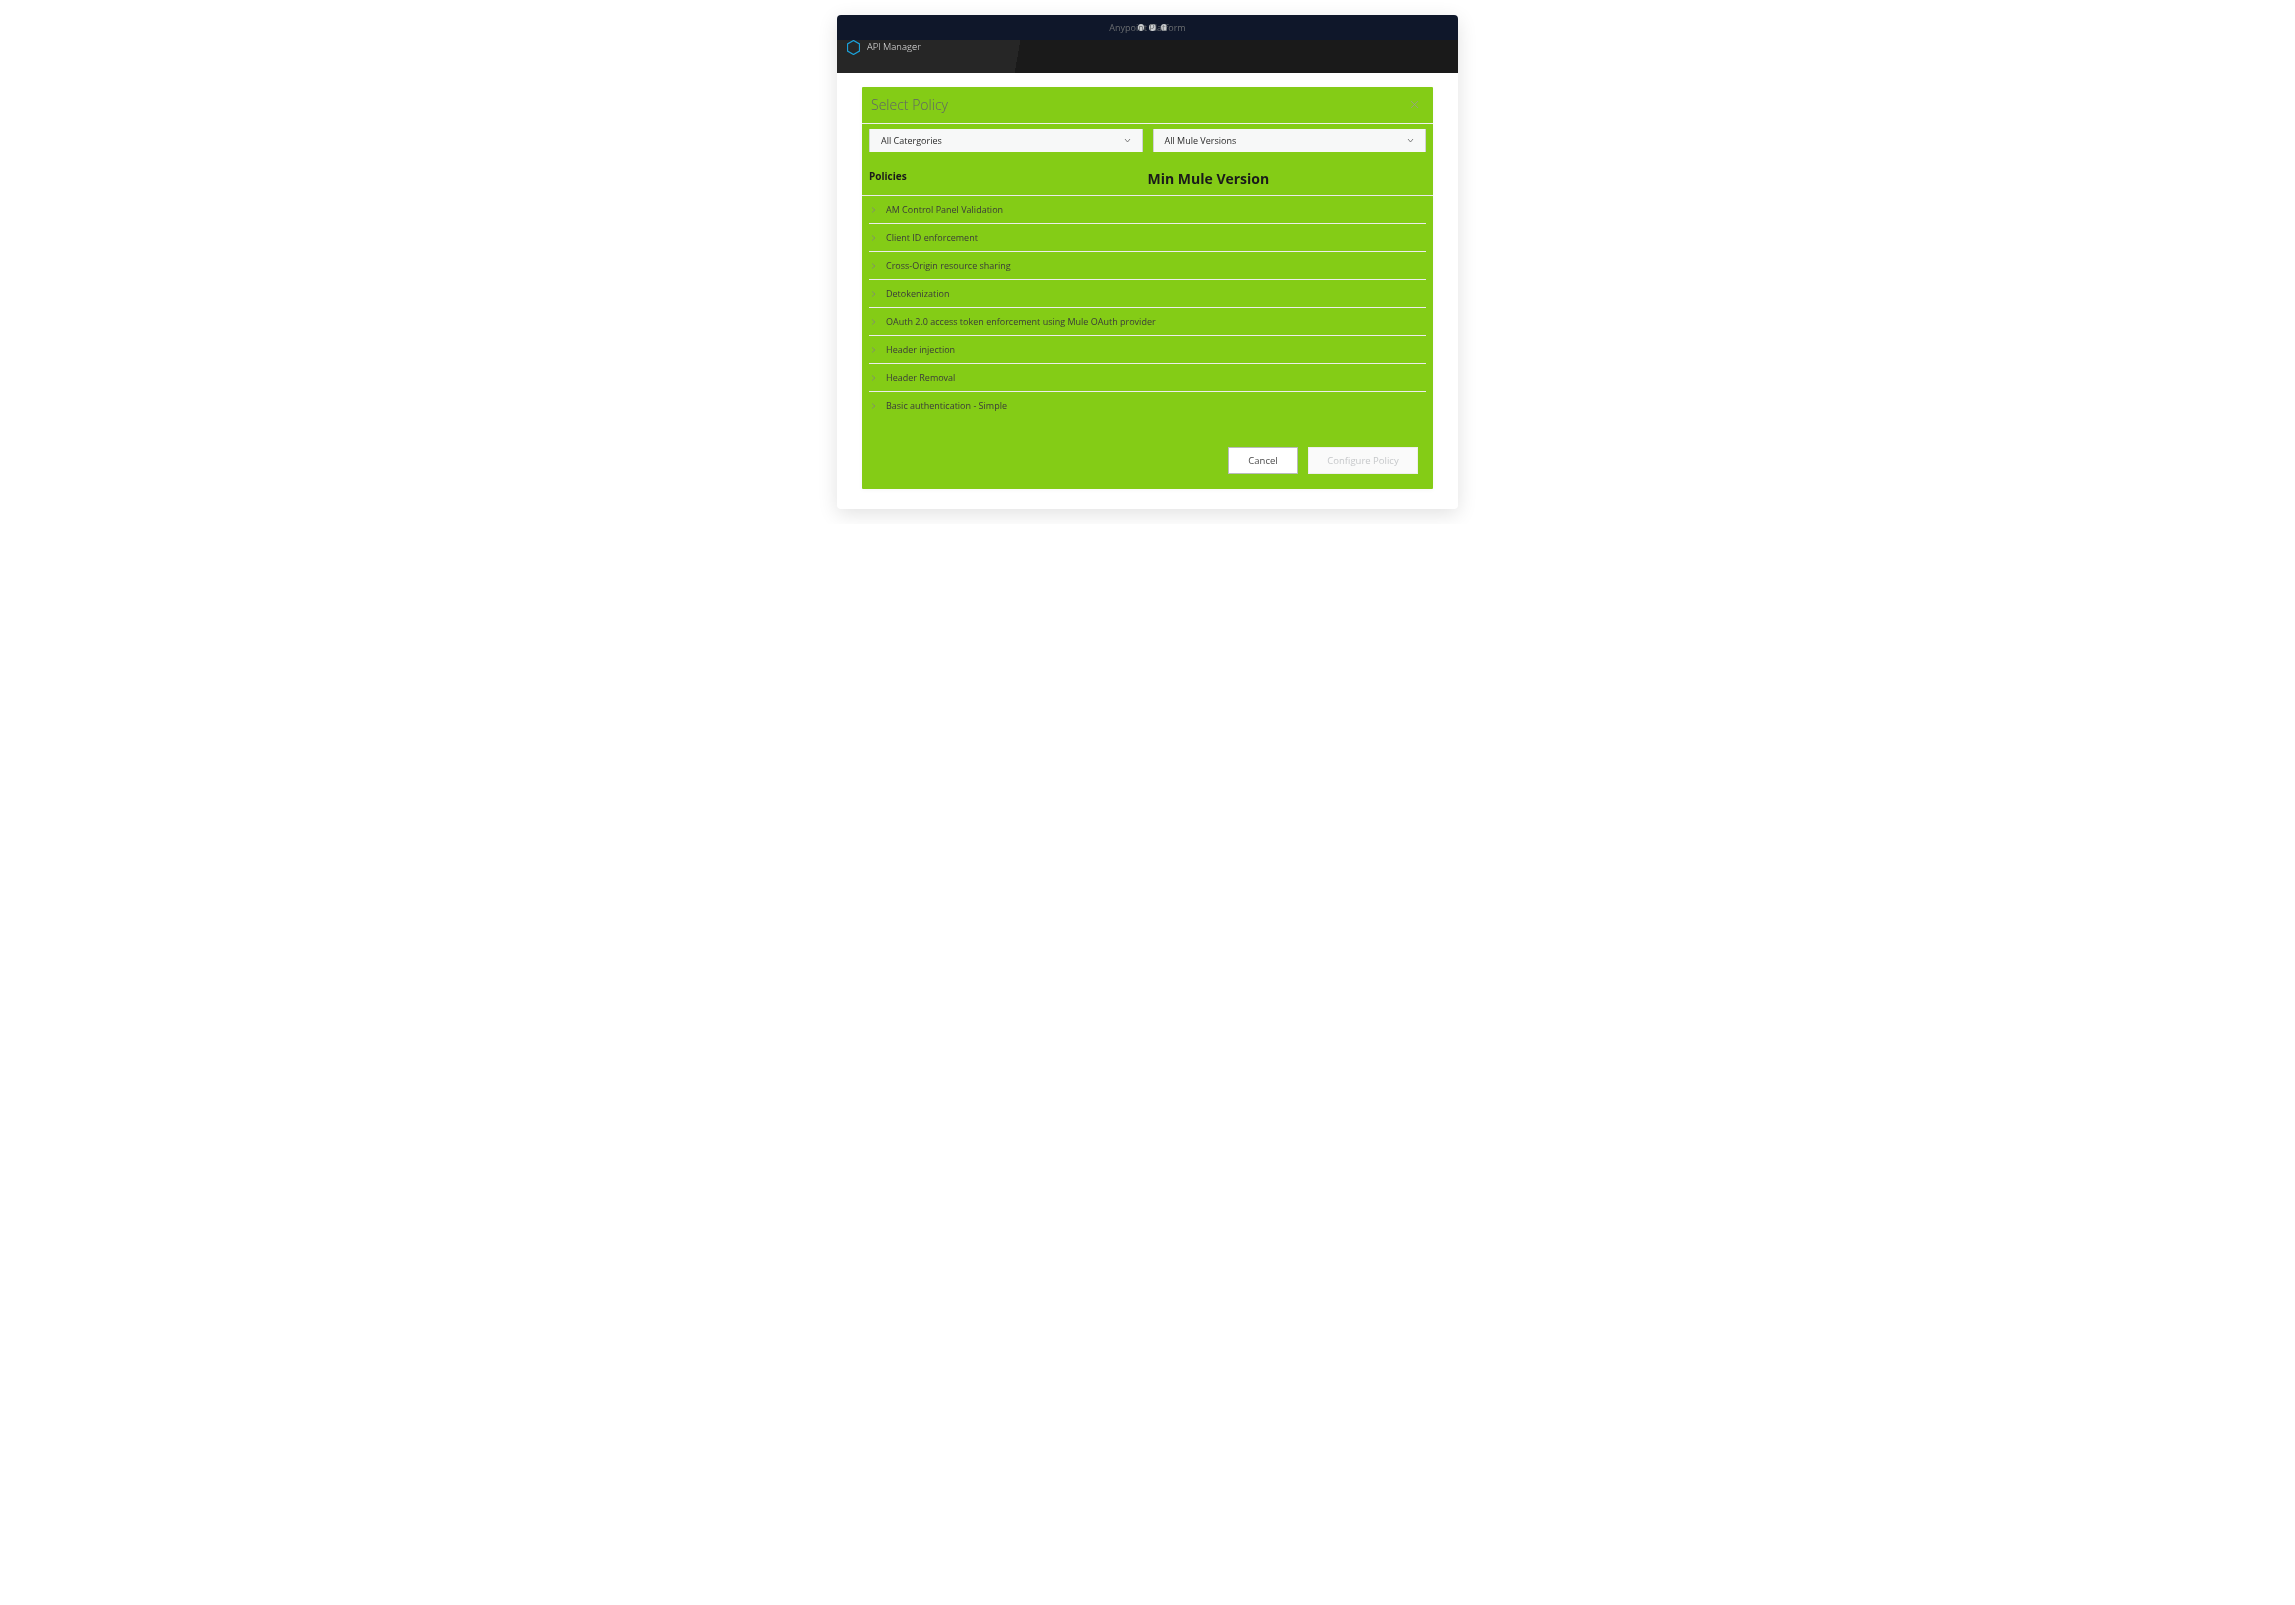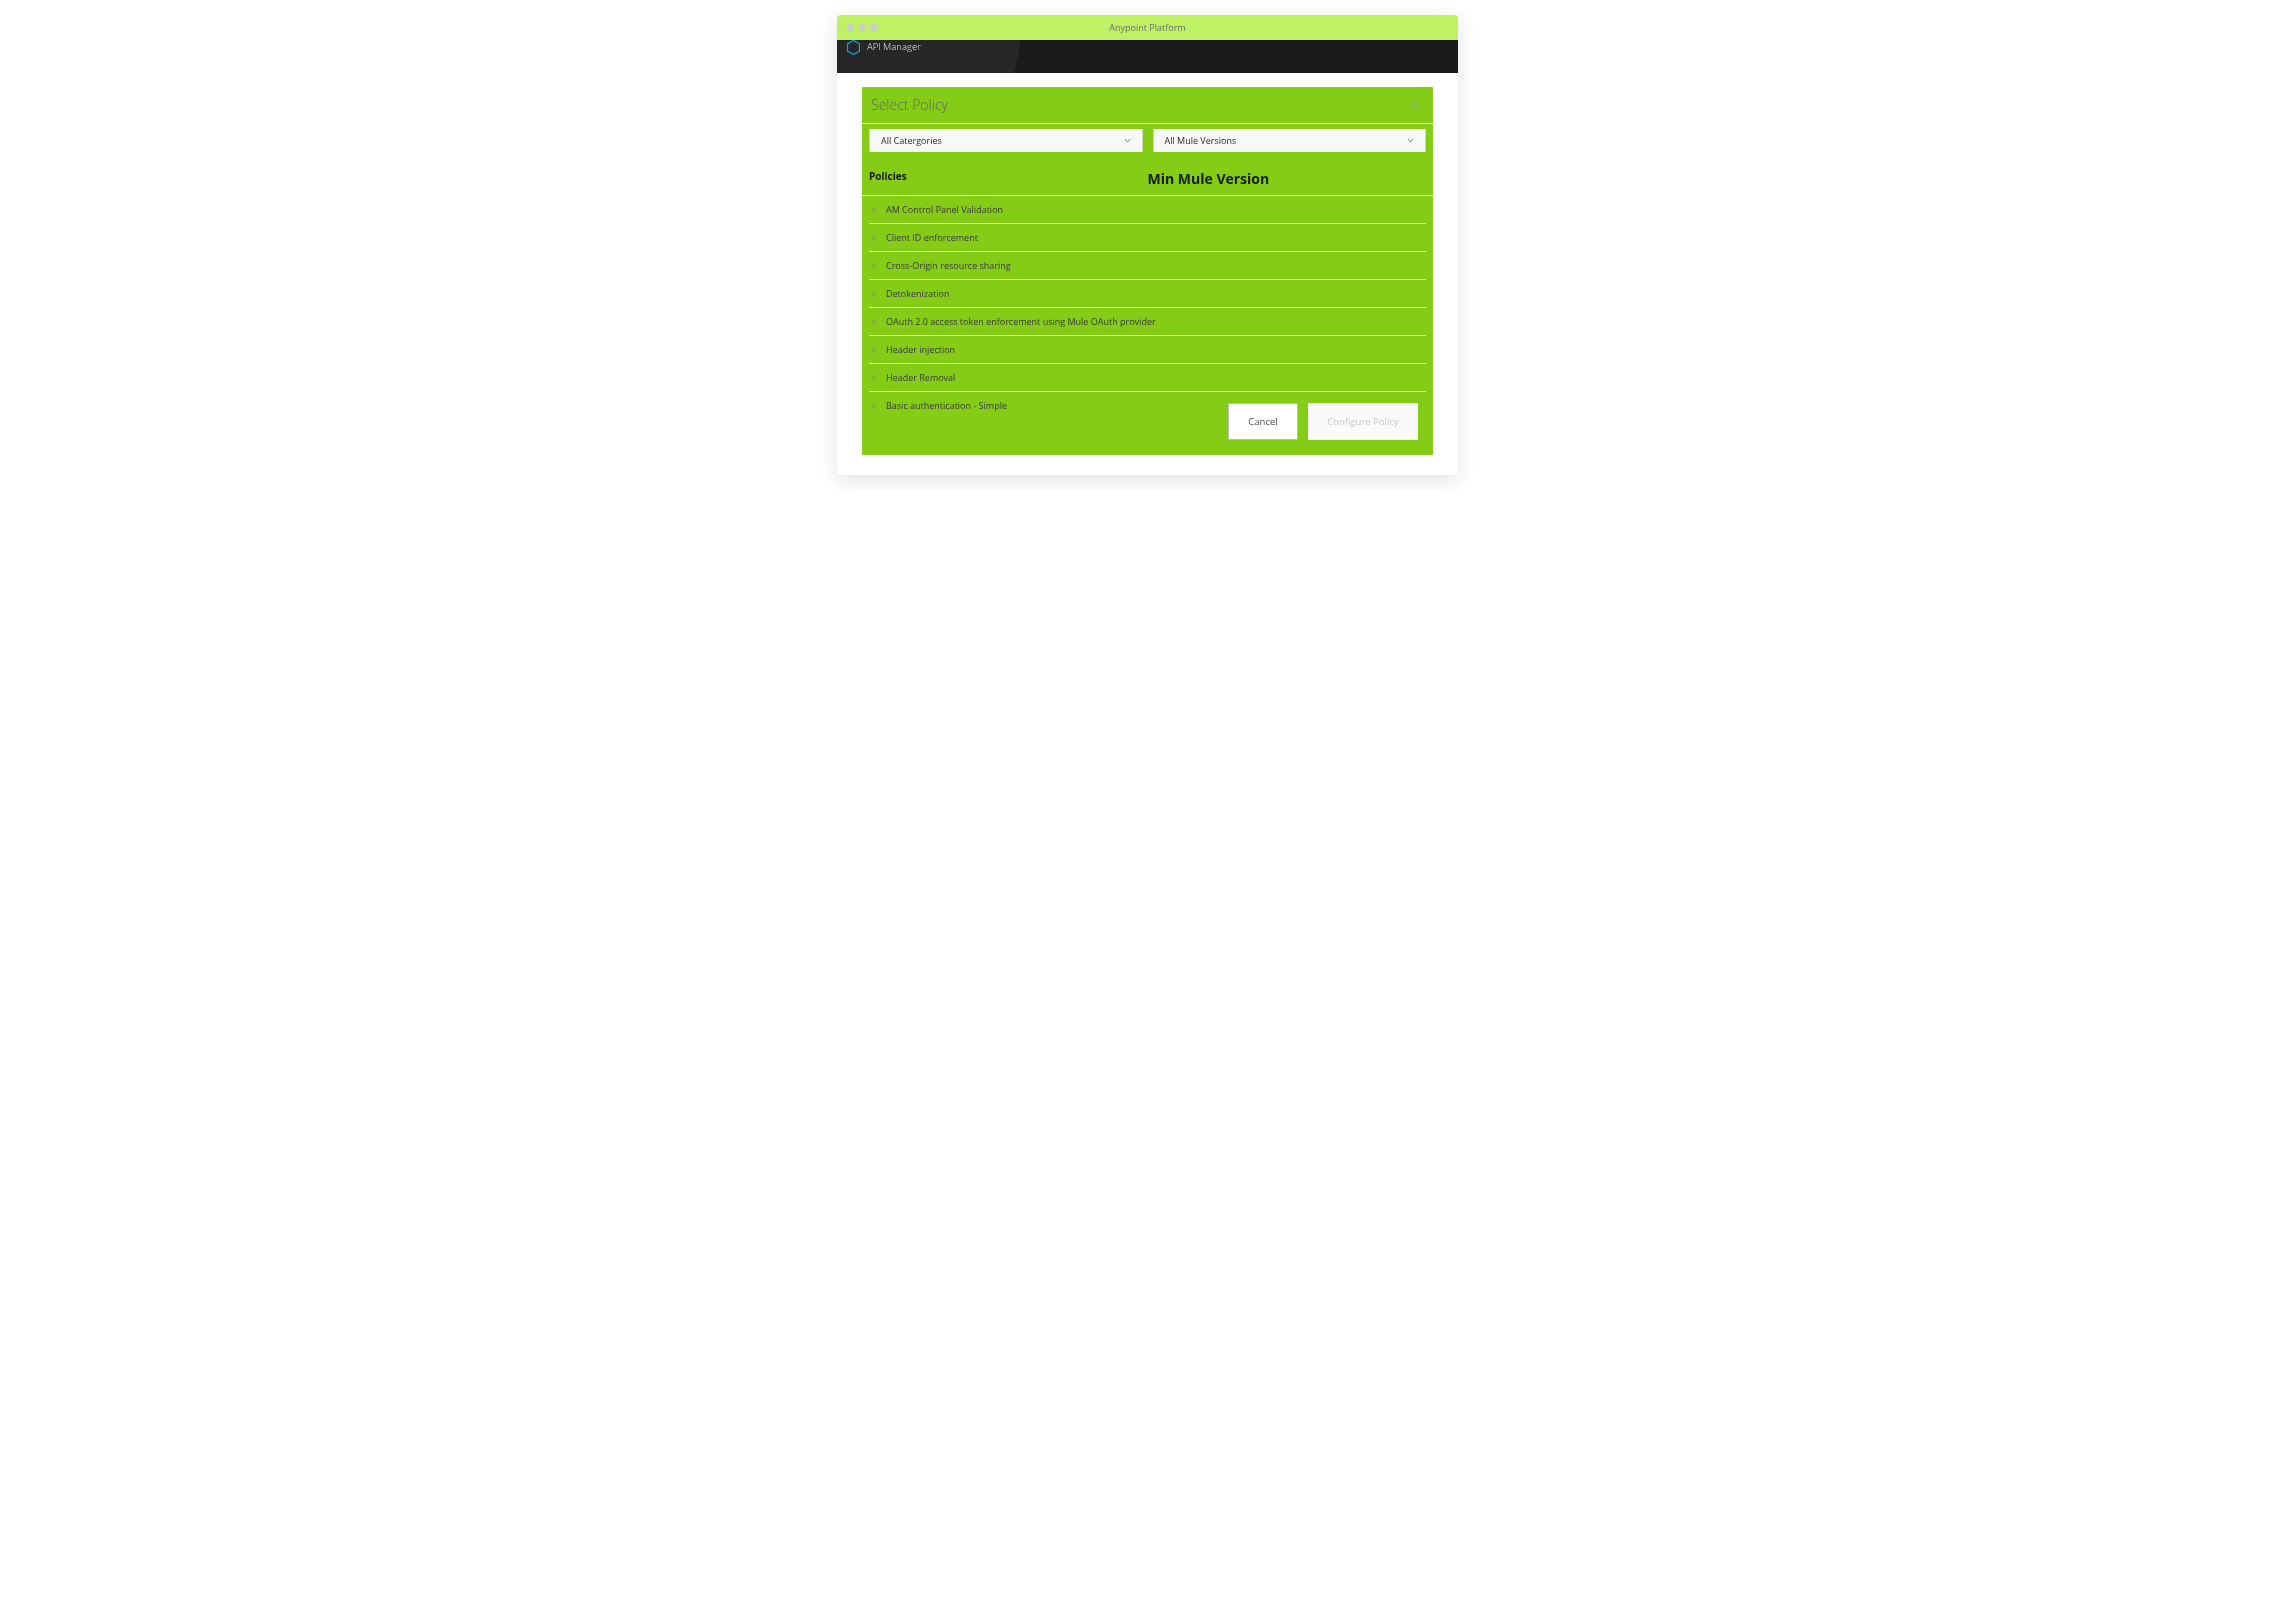--- a/index.html
+++ b/index.html
@@ -10,25 +10,26 @@
     }
     .window {
       width: 621px;
       margin: 0 auto;
       border-radius: 4px;
       box-shadow: 0 5px 20px rgba(0,0,0,0.12);
       overflow: hidden;
       background: #fff;
     }
     .titlebar {
-      background: #bef264;
+      background: #0f172a;
       height: 25px;
       display: flex;
       align-items: center;
       position: relative;
+      justify-content: center;
     }
     .traffic-lights {
       display: flex;
       gap: 5px;
       padding-left: 10px;
     }
     .dot {
       width: 6.5px;
       height: 6.5px;
       border-radius: 50%;
@@ -160,28 +161,29 @@
       color: #3a3a3a;
     }
     .actions {
       display: flex;
       justify-content: flex-end;
       gap: 10px;
       padding: 4px 15px 15px 15px;
       margin-top: -20px;
     }
     .btn {
-      height: 37px;
+      height: 27px;
       padding: 0 17px;
       display: flex;
       align-items: center;
       justify-content: center;
       font-size: 9.5px;
       cursor: pointer;
       background: #fff;
+      margin-top: 44px;
     }
     .btn-cancel {
       border: 0.5px solid #b9bbbd;
       color: #4a4a4a;
       min-width: 70px;
     }
     .btn-configure {
       border: 0.5px solid #eeeeee;
       background: #fafafa;
       color: #c6c8ca;

